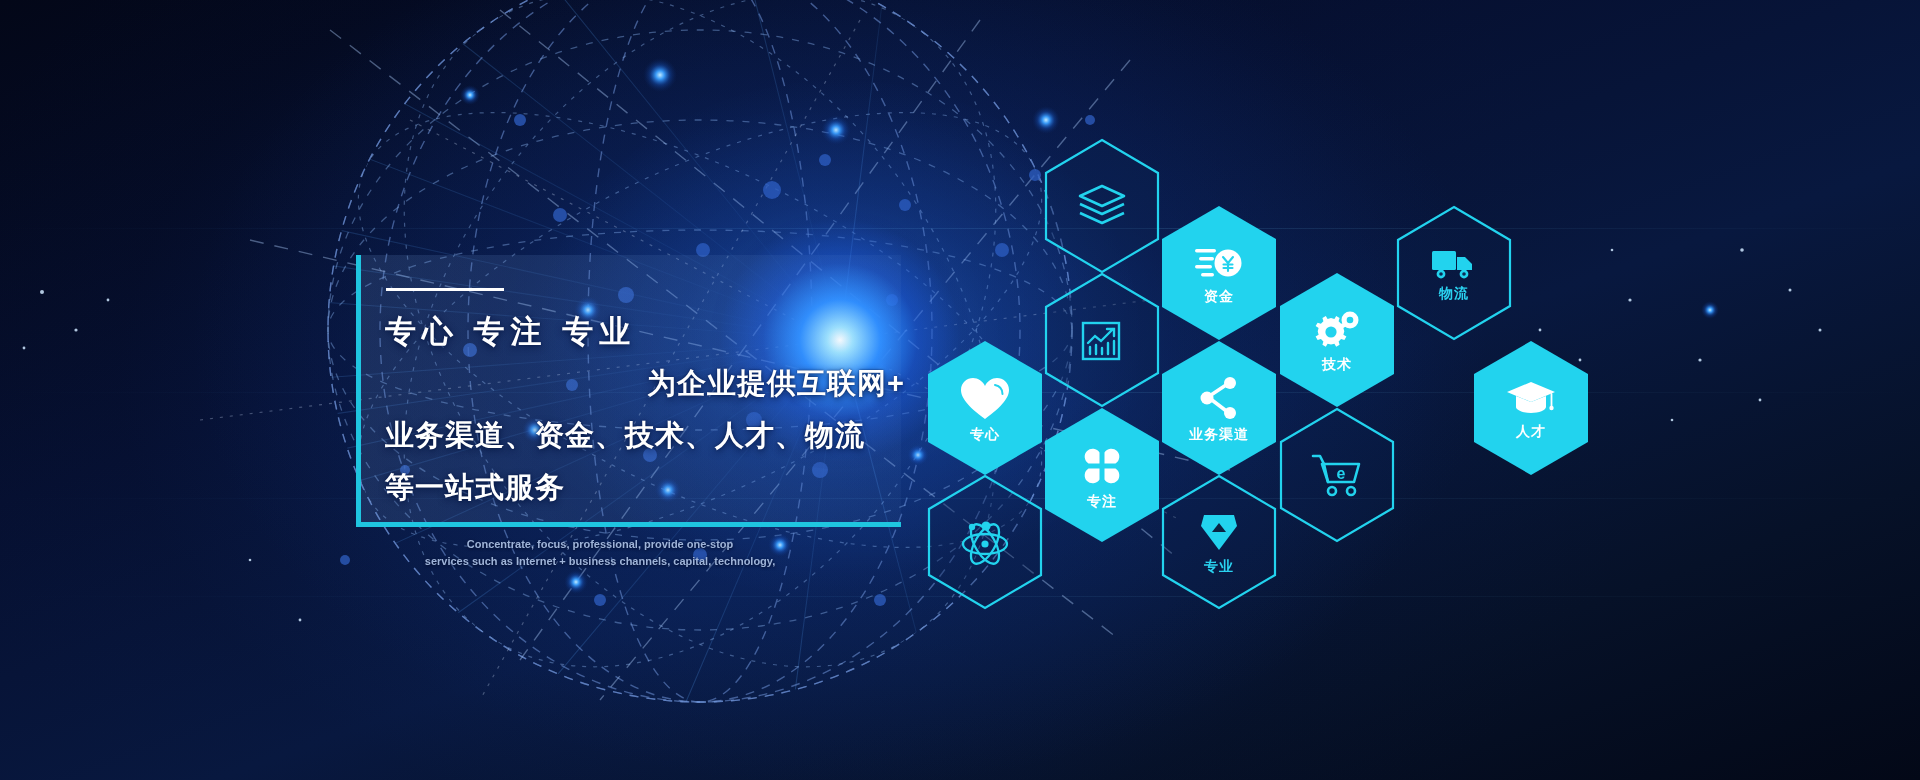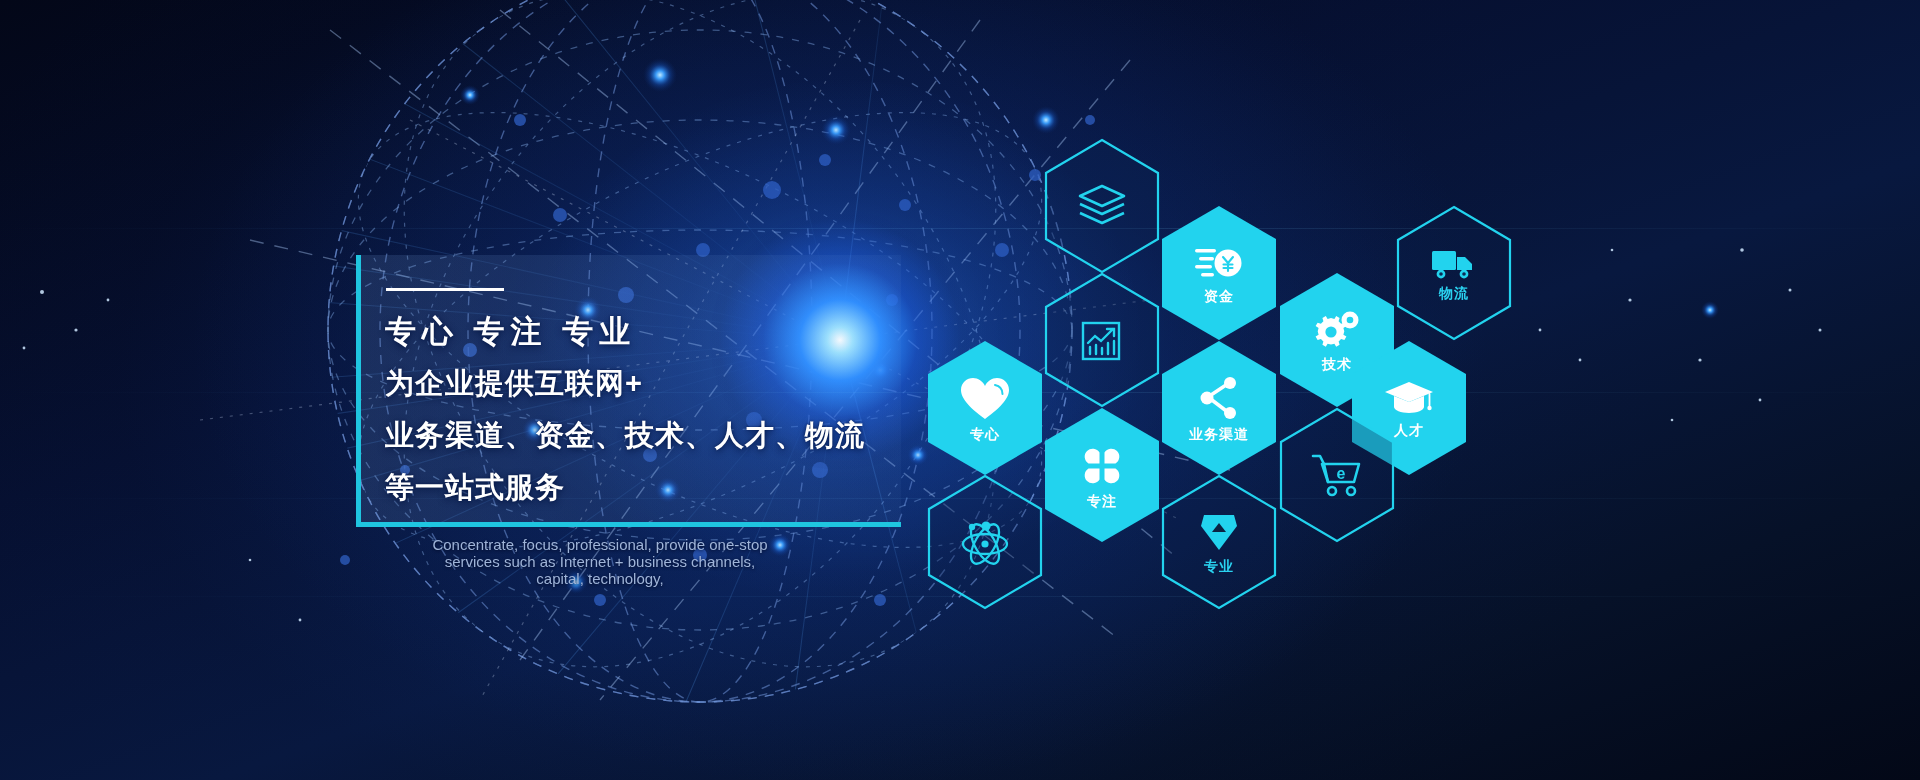--- a/index.html
+++ b/index.html
@@ -44,28 +44,29 @@
     margin-left:20px;
   }
   .panel .rule { position:absolute; left:25px; top:33px; width:118px; height:3px; background:#ffffff; }
 
   .headline {
     position:absolute; left:24px; top:52px; width:520px;
     color:#ffffff; font-weight:bold; letter-spacing:1px;
     text-shadow:0 2px 7px rgba(0,18,60,0.85), 0 0 2px rgba(0,20,70,0.8);
   }
   .headline .l1 { font-size:31px; line-height:50px; letter-spacing:6px; }
-  .headline .l2 { font-size:29px; line-height:52px; letter-spacing:1px; }
+  .headline .l2 { font-size:29px; line-height:52px; letter-spacing:1px;text-align:right; }
   .headline .l3 { font-size:29px; line-height:52px; letter-spacing:1px; white-space:nowrap; }
   .headline .l4 { font-size:29px; line-height:52px; letter-spacing:1px; }
 
   .subcopy {
     position:absolute; left:420px; top:536px; width:360px;
-    text-align:center; color:#9fb4d8; font-size:15px; line-height:17px;
+    text-align:center; color:#9fb4d8; font-size:11px; line-height:17px;
     text-shadow:0 1px 3px rgba(0,10,40,0.9);
+    font-weight:bold;
   }
 
   
   .hexwrap { position:absolute; left:0; top:0; width:1920px; height:780px;border-radius:21px; }
   .hex {
     position:absolute; width:118px; height:136px;
     display:flex; flex-direction:column; align-items:center; justify-content:center;
   }
   .hex .shape { position:absolute; inset:0; }
   .hex .content {
@@ -367,21 +368,21 @@
           <g fill="#ffffff">
             <circle cx="34" cy="7" r="6"></circle>
             <circle cx="11" cy="22" r="6.5"></circle>
             <circle cx="34" cy="37" r="6"></circle>
           </g>
         </svg>
         <span class="lbl">业务渠道</span>
       </div>
     </div>
 
-    <div class="hex filled" style="left:1350px; top:340px;font-family:Liberation Mono, monospace;">
+    <div class="hex filled" style="left:1472px; top:340px;">
       <svg class="shape" viewBox="0 0 118 136">
         <polygon points="59,1 116,34 116,102 59,135 2,102 2,34" fill="#22d3ee"></polygon>
       </svg>
       <div class="content">
         <svg class="ico" width="50" height="40" viewBox="0 0 50 40">
           <polygon points="25,3 49,13 25,23 1,13" fill="#ffffff"></polygon>
           <path d="M10 17 v11 c0 3 7 6 15 6 s15-3 15-6 V17 l-15 6 z" fill="#ffffff"></path>
           <g stroke="#ffffff" stroke-width="1.8" fill="none" stroke-linecap="round">
             <path d="M45.5 15 V27"></path>
           </g>

